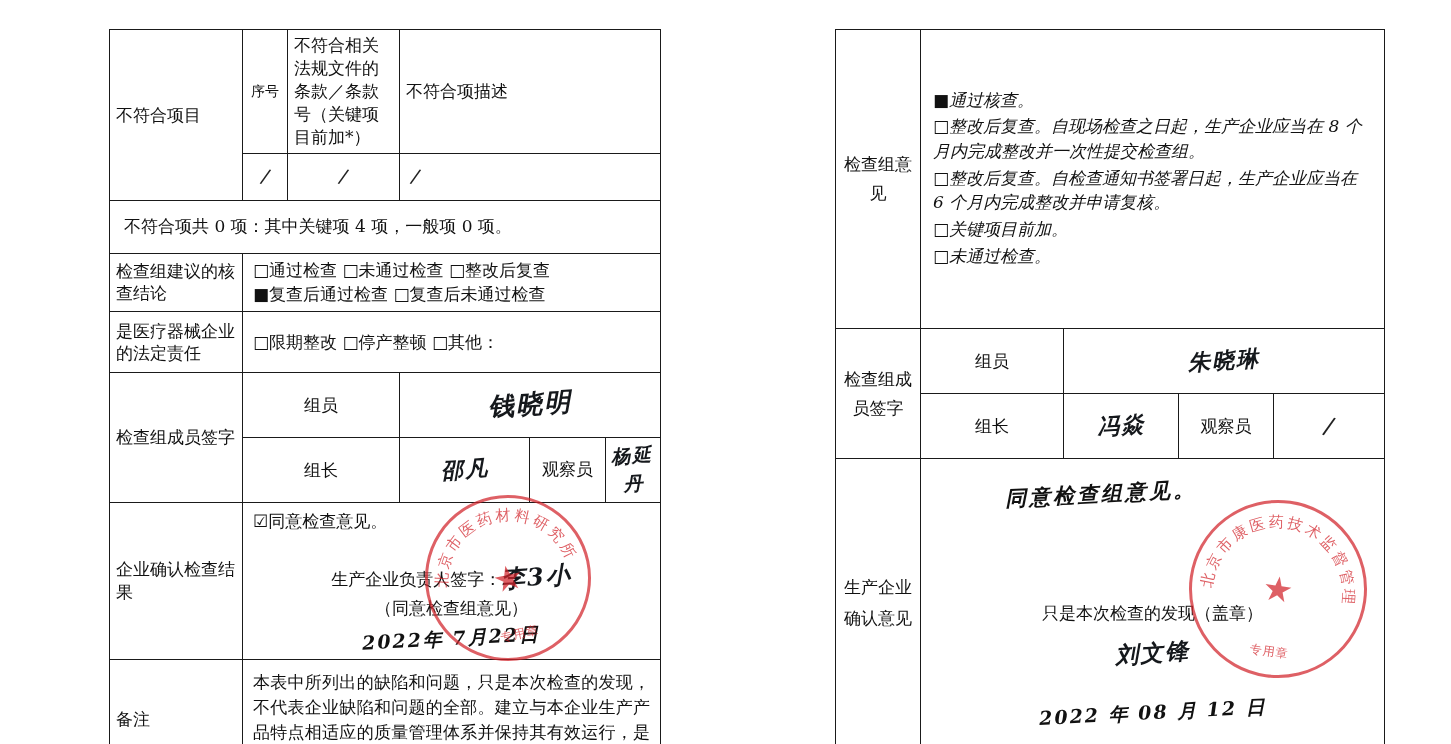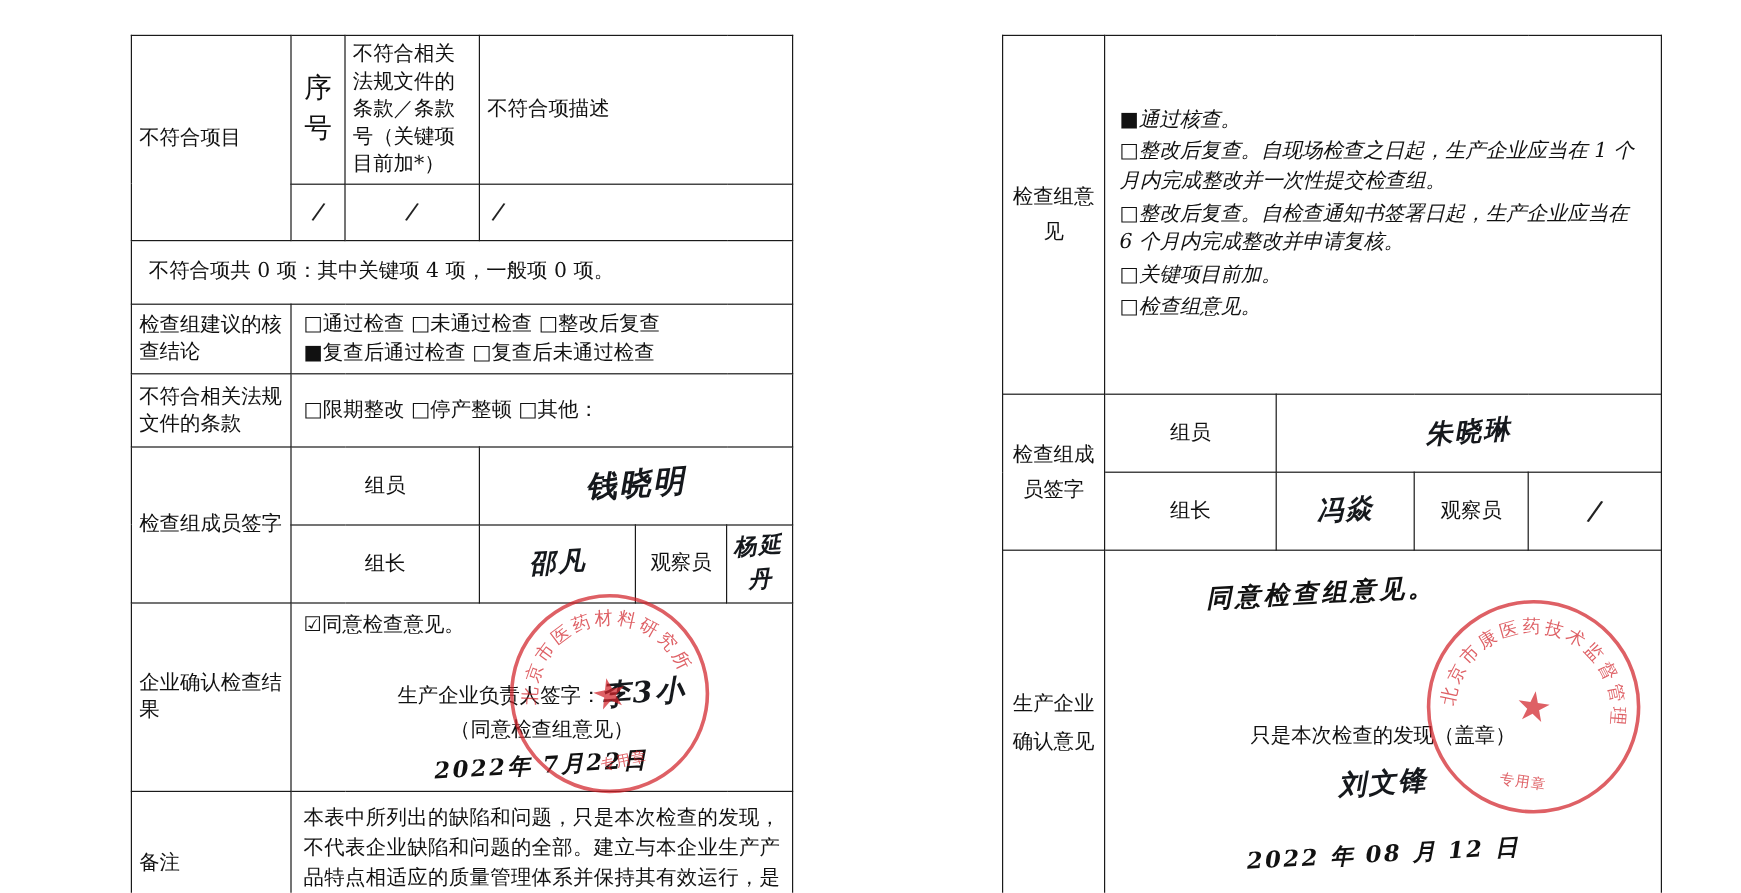--- a/index.html
+++ b/index.html
@@ -176,21 +176,21 @@
       <col style="width:45px">
       <col style="width:112px">
       <col style="width:130px">
       <col style="width:76px">
       <col style="width:55px">
     </colgroup>
 
     <tbody>
         <tr>
       <td rowspan="2" class="cell-label">不符合项目</td>
-      <td class="ctr-mid" style="font-size:23px">序号</td>
+      <td class="ctr-mid" style="font-size:14px">序号</td>
       <td class="top" style="font-size:17px;line-height:1.35">不符合相关法规文件的条款／条款号（关键项目前加*）</td>
       <td colspan="3" class="top" style="font-size:17px">不符合项描述</td>
     </tr>
 
     <tr>
       <td class="ctr-mid" style="height:38px"><span class="slash">/</span></td>
       <td class="ctr-mid"><span class="slash">/</span></td>
       <td colspan="3" class="ctr-mid" style="text-align:left;padding-left:12px"><span class="slash">/</span></td>
     </tr>
 
@@ -202,21 +202,21 @@
       <td class="cell-label" style="line-height:1.3">
         <span>检查组建议的核查结论</span>
       </td>
       <td colspan="5" style="padding-left:10px">
         <div class="optline">□通过检查 □未通过检查 □整改后复查</div>
         <div class="optline">■复查后通过检查 □复查后未通过检查</div>
       </td>
     </tr>
 
     <tr>
-      <td class="cell-label" style="line-height:1.3;height:52px">不符合相关法规文件的条款</td>
+      <td class="cell-label" style="line-height:1.3;height:52px">是医疗器械企业的法定责任</td>
       <td colspan="5" style="padding-left:10px">□限期整改 □停产整顿 □其他：</td>
     </tr>
 
     <tr>
       <td rowspan="2" class="cell-label" style="line-height:1.35">检查组成员签字</td>
       <td colspan="2" class="ctr-mid" style="height:56px">组员</td>
       <td colspan="3" class="ctr-mid">
         <span class="sig">钱晓明</span>
       </td>
     </tr>
@@ -281,24 +281,24 @@
       <col style="width:111px">
     </colgroup>
 
     <tbody>
         <tr>
       <td class="ctr-mid" style="line-height:1.7;height:290px">
         <span>检查组意见</span>
       </td>
       <td colspan="4" class="top rt-note" style="padding:10px 12px">
         <div>■通过核查。</div>
-        <div>□整改后复查。自现场检查之日起，生产企业应当在 1 个月内完成整改并一次性提交检查组。</div>
+        <div>□整改后复查。自现场检查之日起，生产企业应当在 8 个月内完成整改并一次性提交检查组。</div>
         <div>□整改后复查。自检查通知书签署日起，生产企业应当在 6 个月内完成整改并申请复核。</div>
         <div>□关键项目前加。</div>
-        <div>□检查组意见。</div>
+        <div>□未通过检查。</div>
       </td>
     </tr>
 
     <tr>
       <td rowspan="2" class="ctr-mid" style="line-height:1.7">
         <span>检查组成员签字</span>
       </td>
       <td class="ctr-mid" style="height:56px">组员</td>
       <td colspan="3" class="ctr-mid">
         <span class="sig sig-sm">朱晓琳</span>

